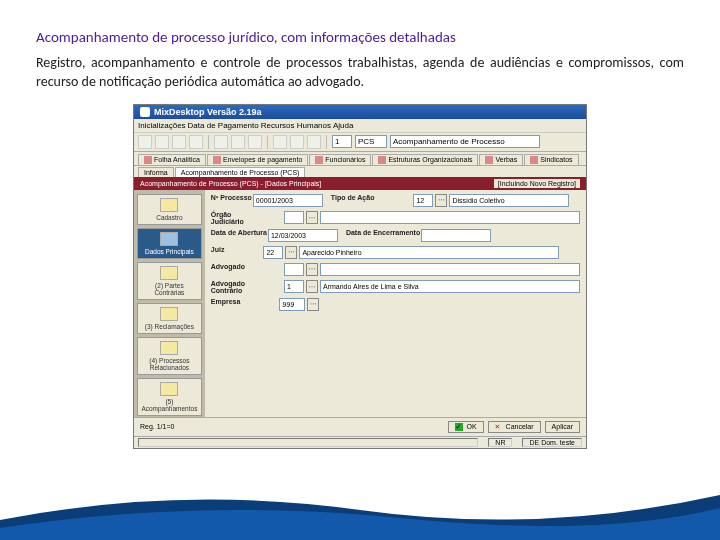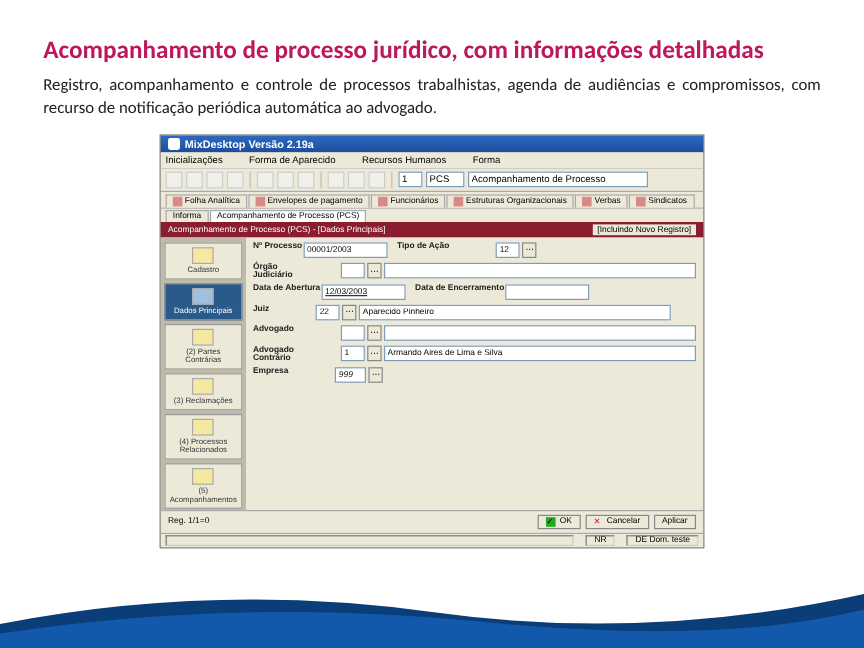--- a/index.html
+++ b/index.html
@@ -1,22 +1,22 @@
 <!DOCTYPE html>
 <html><head>
 <meta charset="utf-8">
 <style>
   * { box-sizing: border-box; margin: 0; padding: 0; }
   body { width: 720px; height: 540px; font-family: Calibri, Arial, sans-serif; background: #fff; position: relative; overflow: hidden; }
-  .page-title { font-size: 21px; font-weight: bold; color: #be185d; margin: 28px 36px 8px 36px; }
+  .page-title { font-size: 15px; font-weight: normal; color: #4c1d95; margin: 28px 36px 8px 36px; }
   .page-desc { font-size: 14px; color: #222; margin: 0 36px 12px 36px; text-align: justify; line-height: 1.35; }
   .app-window { border: 1px solid #777; margin: 0 auto; width: 454px; height: 345px; background: #ece9d8; font-family: Tahoma, Arial, sans-serif; font-size: 8px; display: flex; flex-direction: column; }
   .titlebar { background: linear-gradient(#2a6ac2, #1e4c9a); color: #fff; padding: 2px 6px; font-size: 9px; font-weight: bold; display: flex; align-items: center; gap: 4px; }
   .titlebar .icon { width: 10px; height: 10px; background: #fff; border-radius: 2px; }
-  .menubar { background: #ece9d8; border-bottom: 1px solid #ccc; padding: 2px 4px; font-size: 8px; display: flex; gap: 22px; }
+  .menubar { background: #ece9d8; border-bottom: 1px solid #ccc; padding: 2px 4px; font-size: 8px; display: flex; gap: 2px; }
   .toolbar { background: #ece9d8; border-bottom: 1px solid #aaa; padding: 2px 4px; display: flex; gap: 3px; align-items: center; }
   .tool-btn { width: 14px; height: 14px; border: 1px solid #ccc; background: #f0f0ea; }
   .toolbar .sep { width: 1px; height: 14px; background: #bbb; margin: 0 2px; }
   .toolbar input[type=text] { font-size: 8px; height: 13px; border: 1px solid #7f9db9; background: #fff; padding: 0 2px; }
   .tabs { display: flex; background: #ece9d8; border-bottom: 1px solid #aaa; padding: 2px 4px 0 4px; gap: 1px; flex-wrap: wrap; }
   .tab { border: 1px solid #aaa; border-bottom: none; background: #ece9d8; padding: 1px 5px; font-size: 7px; display: flex; align-items: center; gap: 2px; }
   .tab.active { background: #fff; }
   .tab .icon { width: 8px; height: 8px; background: #d88; }
   .sub-tabs { display: flex; background: #ece9d8; padding: 1px 4px 0 4px; gap: 1px; }
   .section-header { background: #8b1e2e; color: #fff; font-size: 7px; padding: 2px 6px; display: flex; justify-content: space-between; align-items: center; }
@@ -50,23 +50,23 @@
 
 <div class="app-window">
 
   <div class="titlebar">
     <span class="icon"></span>
     <span>MixDesktop   Versão 2.19a</span>
   </div>
 
   <div class="menubar">
     <span>Inicializações</span>
-    <span>Forma de Aparecido</span>
+    <span>Data de Pagamento</span>
     <span>Recursos Humanos</span>
-    <span>Forma</span>
+    <span>Ajuda</span>
   </div>
 
   <div class="toolbar">
     <div class="tool-btn"></div>
     <div class="tool-btn"></div>
     <div class="tool-btn"></div>
     <div class="tool-btn"></div>
     <div class="sep"></div>
     <div class="tool-btn"></div>
     <div class="tool-btn"></div>
@@ -139,20 +139,21 @@
       <div class="form-row">
         <div class="form-group">
           <label>Nº Processo</label>
           <input type="text" style="width: 70px;" value="00001/2003">
         </div>
         <div class="form-group">
           <label>Tipo de Ação</label>
           <div class="field">
             <input type="text" style="width: 20px;" value="12">
             <div class="btn-expand">⋯</div>
+            <input type="text" style="width: 120px;" value="Dissídio Coletivo">
           </div>
         </div>
       </div>
 
       <div class="form-row">
         <div class="form-group" style="flex:1">
           <label>Órgão Judiciário</label>
           <div class="field">
             <input type="text" style="width: 20px;" value="">
             <div class="btn-expand">⋯</div>

